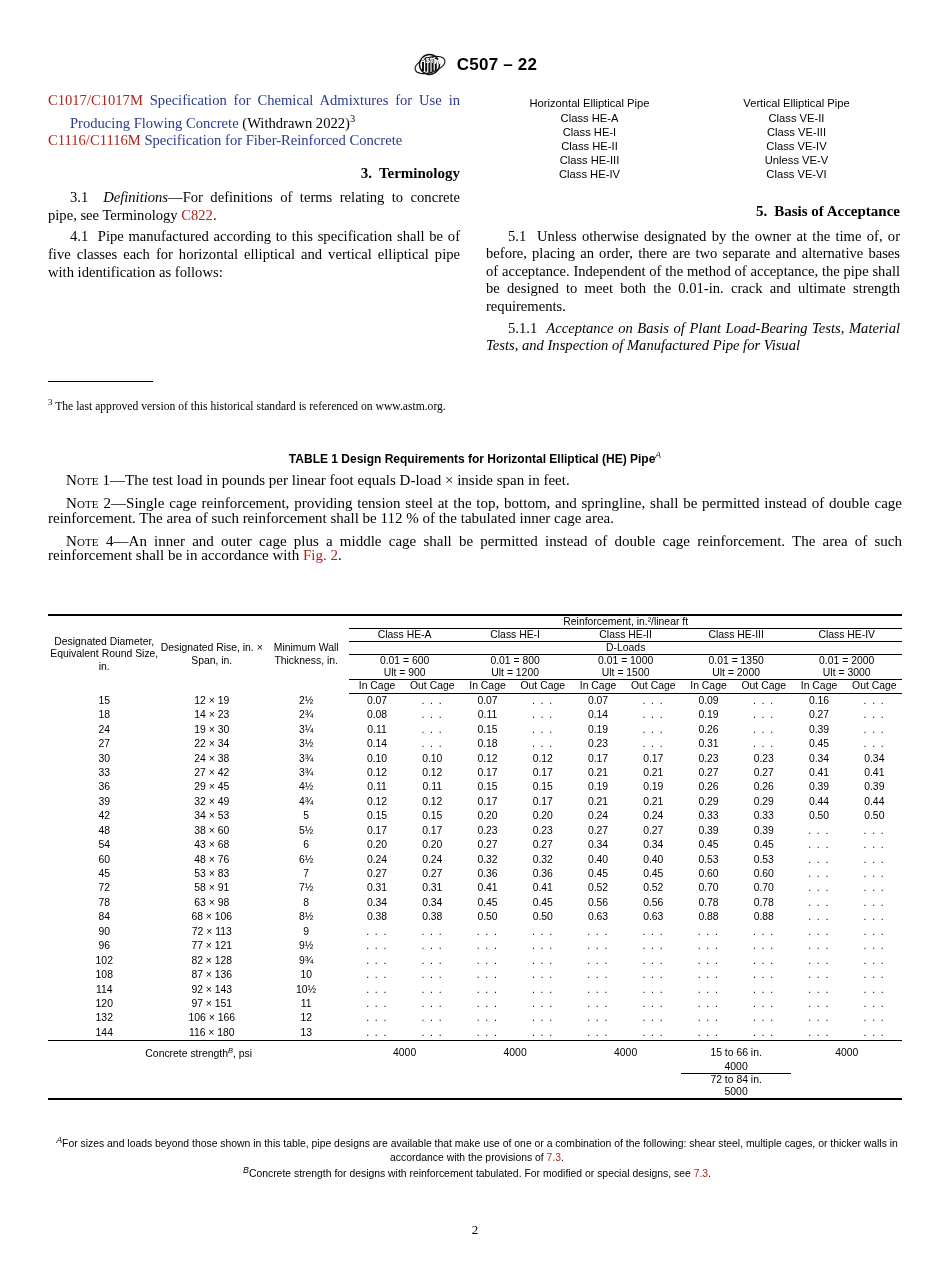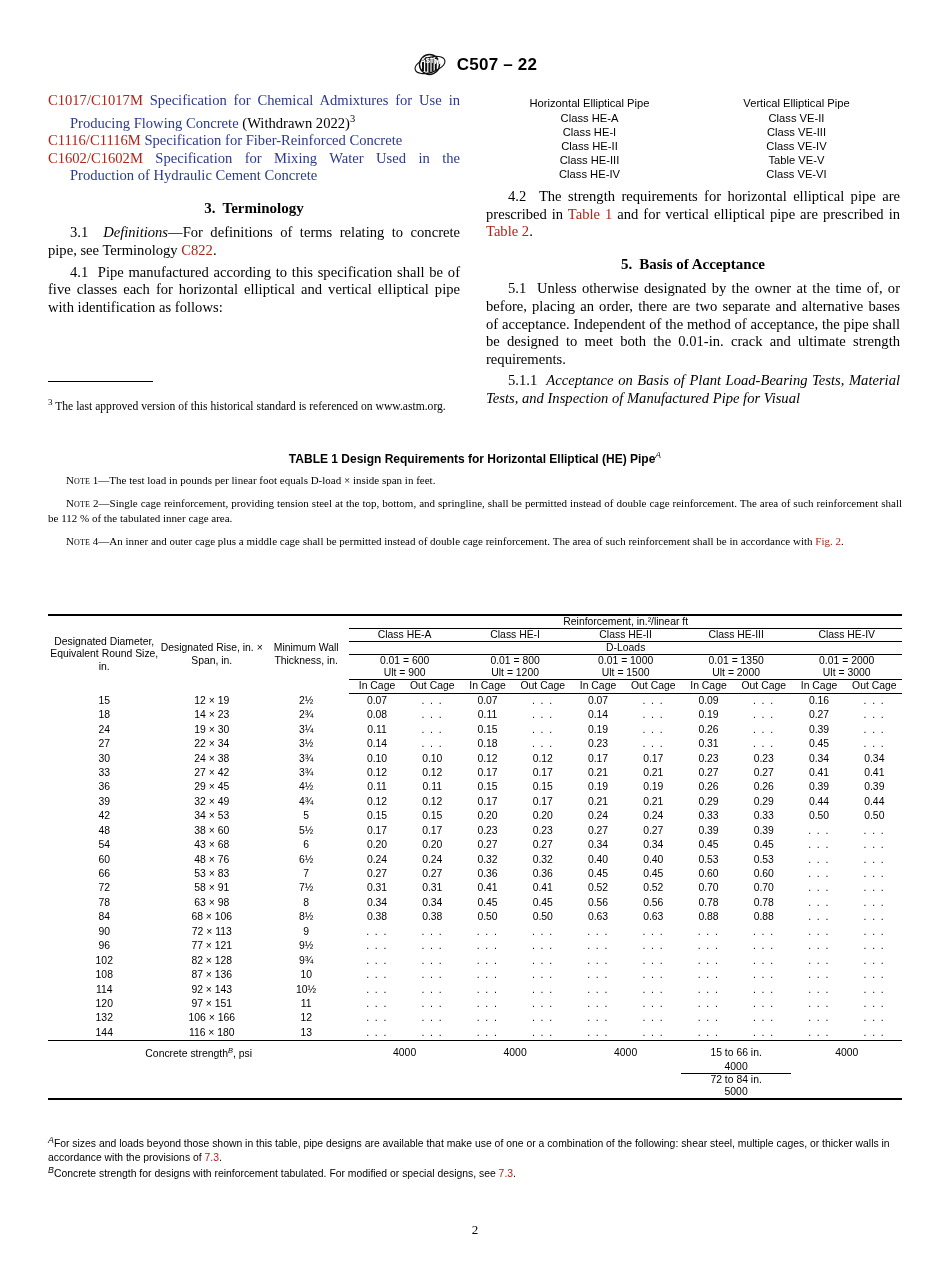--- a/index.html
+++ b/index.html
@@ -67,21 +67,21 @@
     text-align: justify;
   }
   .ref-desig { color: #b02418; }
   .ref-title { color: #2b3a8c; }
   .sup { font-size: 0.72em; vertical-align: super; color: #000; }
 
   h2.sec {
     font-size: 15px;
     font-weight: bold;
     margin: 15px 0 7px 0;
-    text-align: center;
+    text-align: right;
   }
   h2.sec .num { margin-right: 7px; }
   p.para {
     margin: 0 0 0 0;
     text-indent: 22px;
     text-align: justify;
   }
   p.para + p.para { margin-top: 4px; }
   .it { font-style: italic; }
   .red { color: #b02418; }
@@ -141,21 +141,21 @@
     font-weight: bold;
     font-size: 12px;
   }
   .table-title .sup { font-style: italic; font-weight: normal; }
 
   .notes {
     position: absolute;
     left: 48px;
     top: 473px;
     width: 854px;
-    font-size: 11px;
+    font-size: 15px;
     line-height: 14.6px;
     text-align: justify;
   }
   .note {
     margin: 0 0 8.5px 0;
     text-indent: 18px;
     text-align: justify;
   }
   .note:last-child { margin-bottom: 0; }
   .note-label {
@@ -199,21 +199,21 @@
   .cs-mid-line { border-bottom: 0.9px solid #000; }
 
   .tfoot-notes {
     position: absolute;
     left: 48px;
     top: 1134px;
     width: 858px;
     font-family: "Liberation Sans", sans-serif;
     font-size: 10.4px;
     line-height: 13.4px;
-    text-align: left;
+    text-align: center;
   }
   .tfoot-notes p { margin: 0; }
   .tfoot-notes .fl { font-style: italic; font-size: 0.85em; vertical-align: super; }
 
   .page-num {
     position: absolute;
     left: 0;
     top: 1222px;
     width: 950px;
     text-align: center;
@@ -254,24 +254,20 @@
     <div>
       <p class="ref-line">
         <span class="ref-desig">C1017/C1017M</span>
         <span class="ref-title">Specification for Chemical Admixtures for Use in Producing Flowing Concrete</span>
         <span>(Withdrawn 2022)</span><span class="sup">3</span>
       </p>
       <p class="ref-line">
         <span class="ref-desig">C1116/C1116M</span>
         <span class="ref-title">Specification for Fiber-Reinforced Concrete</span>
       </p>
-      <p class="ref-line">
-        <span class="ref-desig">C1602/C1602M</span>
-        <span class="ref-title">Specification for Mixing Water Used in the Production of Hydraulic Cement Concrete</span>
-      </p>
     </div>
 
     <h2 class="sec">
       <span class="num">3.</span><span>Terminology</span>
     </h2>
     <p class="para">
       <span>3.1</span>&nbsp;
       <span class="it">Definitions</span><span>—For definitions of terms relating to concrete pipe, see Terminology </span><span class="red">C822</span><span>.</span>
     </p>
 
@@ -295,31 +291,27 @@
         <div class="citem">Class HE-I</div>
         <div class="citem">Class HE-II</div>
         <div class="citem">Class HE-III</div>
         <div class="citem">Class HE-IV</div>
       </div>
       <div class="class-col">
         <div class="chead">Vertical Elliptical Pipe</div>
         <div class="citem">Class VE-II</div>
         <div class="citem">Class VE-III</div>
         <div class="citem">Class VE-IV</div>
-        <div class="citem">Table VE-V</div>
+        <div class="citem">Unless VE-V</div>
         <div class="citem">Class VE-VI</div>
       </div>
     </div>
   </div>
 
   <div class="right-text">
-    <p class="para">
-      <span>4.2</span>&nbsp;
-      <span>The strength requirements for horizontal elliptical pipe are prescribed in </span><span class="red">Table 1</span><span> and for vertical elliptical pipe are prescribed in </span><span class="red">Table 2</span><span>.</span>
-    </p>
 
     <h2 class="sec">
       <span class="num">5.</span><span>Basis of Acceptance</span>
     </h2>
     <p class="para">
       <span>5.1</span>&nbsp;
       <span>Unless otherwise designated by the owner at the time of, or before, placing an order, there are two separate and alternative bases of acceptance. Independent of the method of acceptance, the pipe shall be designed to meet both the 0.01-in. crack and ultimate strength requirements.</span>
     </p>
     <p class="para">
       <span>5.1.1</span>&nbsp;
@@ -587,21 +579,21 @@
             <td>0.32</td>
             <td>0.32</td>
             <td>0.40</td>
             <td>0.40</td>
             <td>0.53</td>
             <td>0.53</td>
             <td class="dots">. . .</td>
             <td class="dots">. . .</td>
           </tr>
           <tr class="r-row">
-            <td>66</td>
+            <td>45</td>
             <td>53 × 83</td>
             <td>7</td>
             <td>0.27</td>
             <td>0.27</td>
             <td>0.36</td>
             <td>0.36</td>
             <td>0.45</td>
             <td>0.45</td>
             <td>0.60</td>
             <td>0.60</td>

